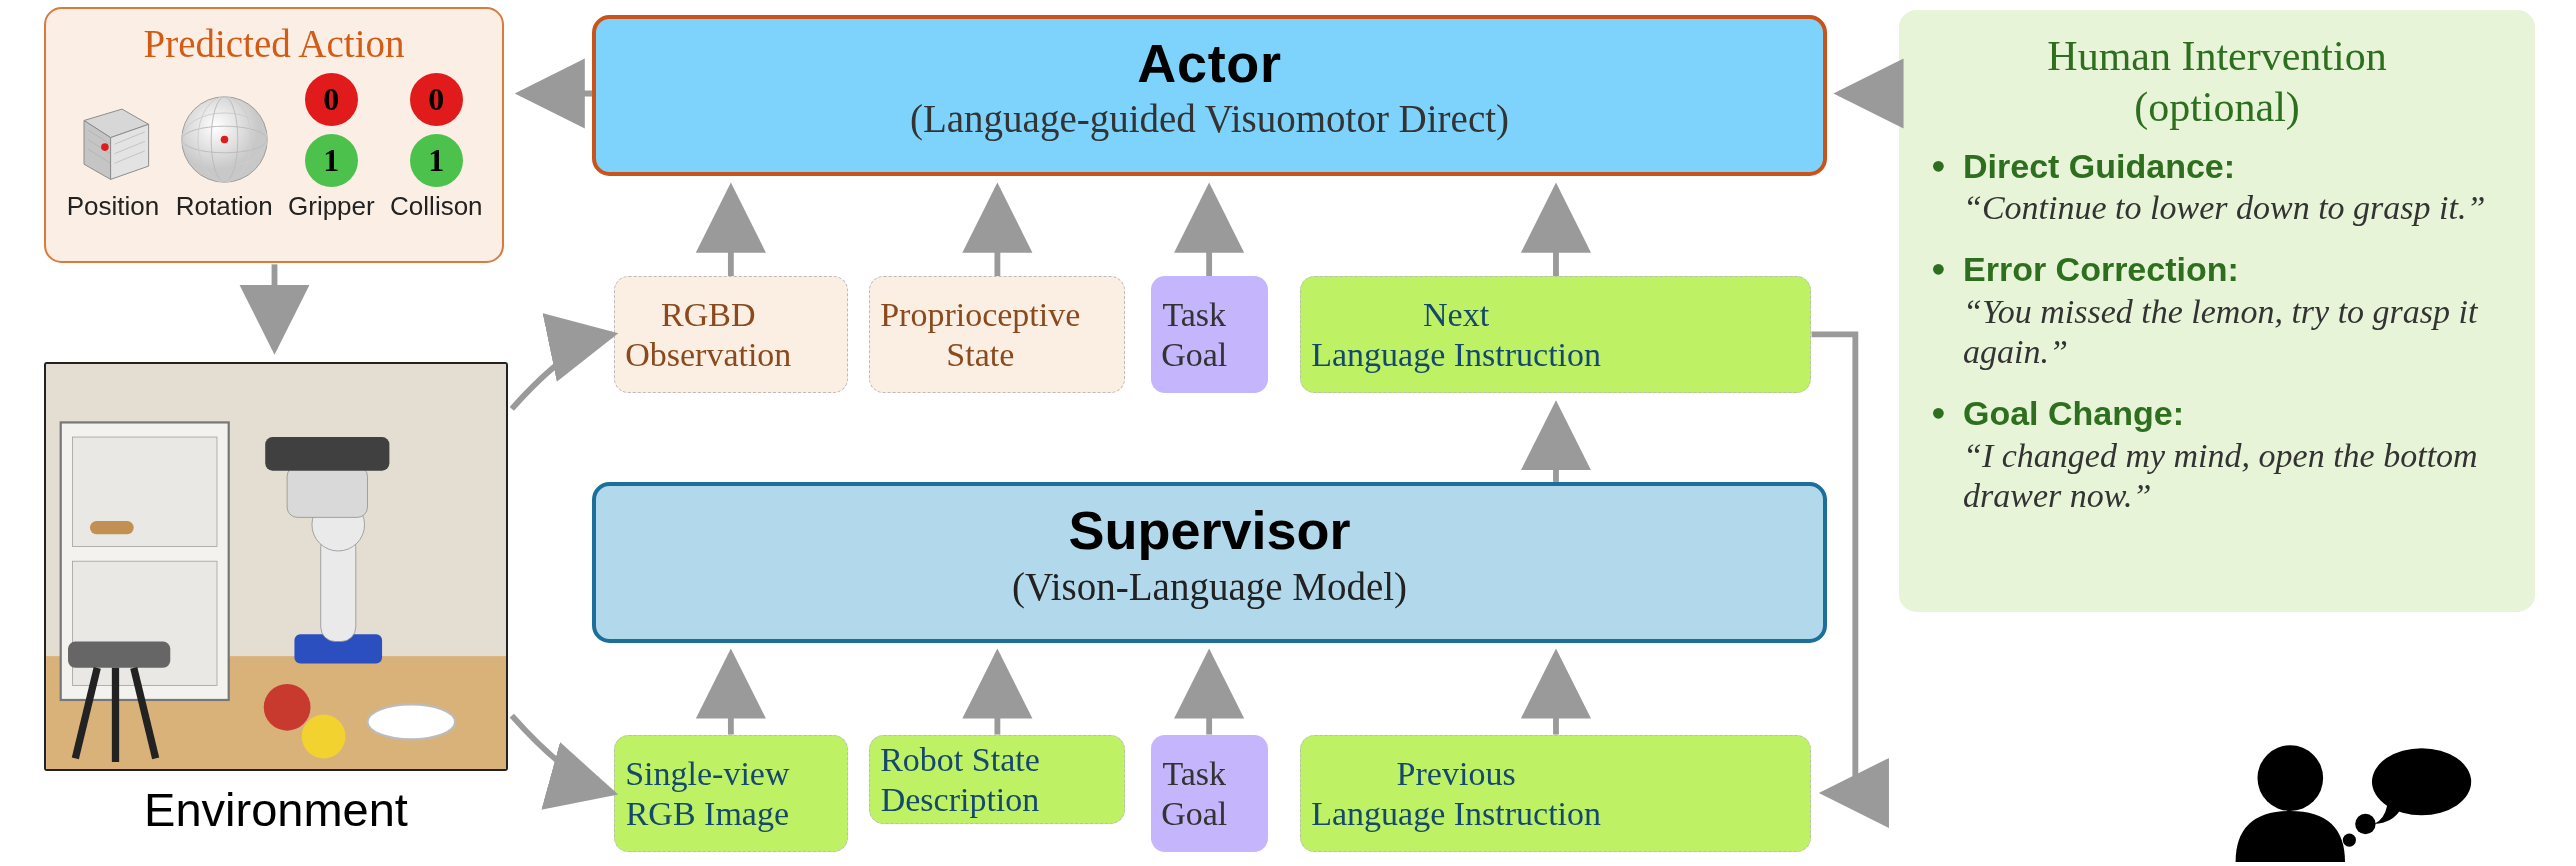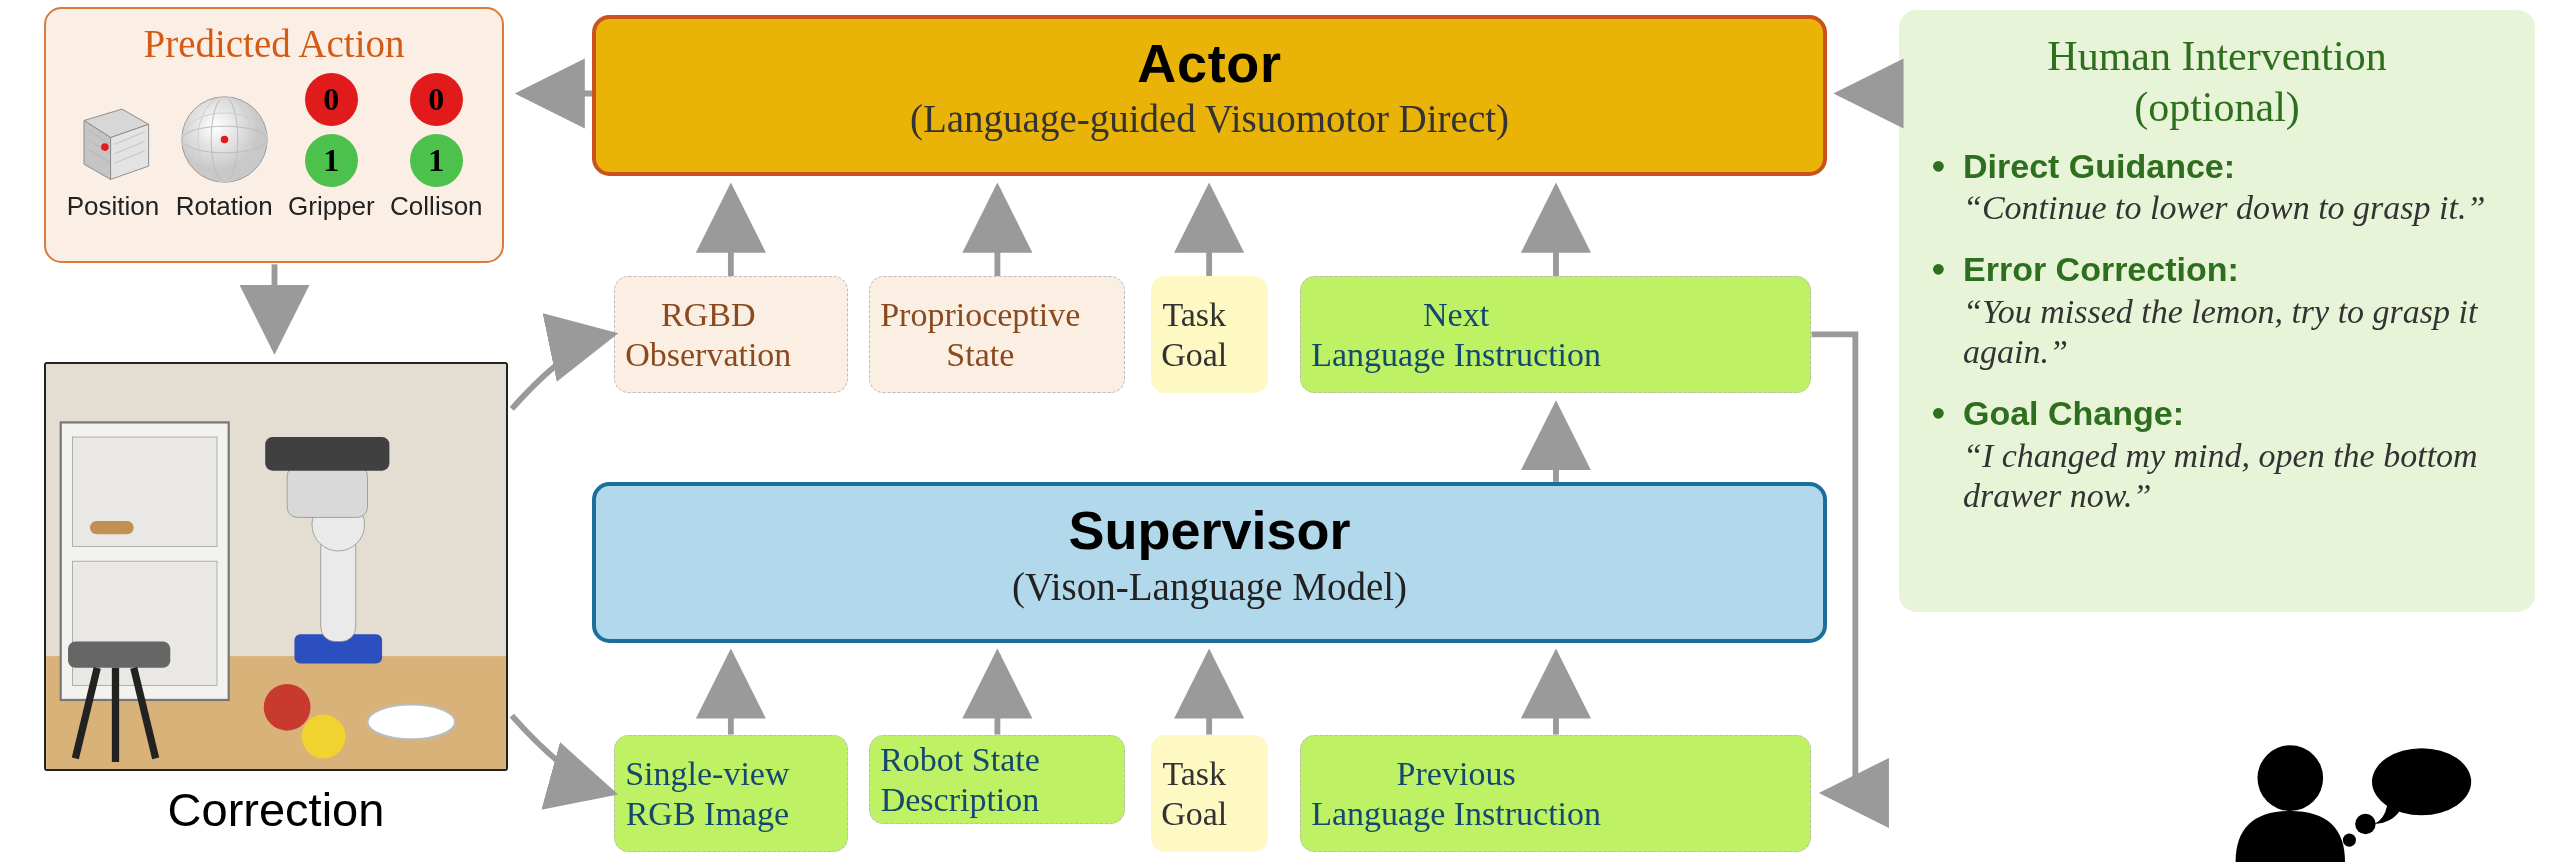--- a/index.html
+++ b/index.html
@@ -32,37 +32,37 @@
   .badge.red { background:#e11b1b; }
   .badge.green { background:#4cc24c; }
 
   
   .env-img { position:absolute; left:44px; top:362px; width:464px; height:409px; background:#e8e4dc; border:2.9px solid #222; border-radius:2.9px; overflow:hidden;}
   .env-label { position:absolute; left:44px; top:782px; width:464px; text-align:center; font-size:47px; font-family: Arial, sans-serif; }
 
   
   .actor {
     left: 592px; top: 14.6px; width: 1235px; height: 161px;
-    background: #eab308; border: 4.4px solid #c9531a;
+    background: #7dd3fc; border: 4.4px solid #c9531a;
   }
   .actor .panel-title { font-size: 54px; margin-top: 13px; font-family: Arial, sans-serif; letter-spacing: 0.7px;}
   .actor .panel-sub { font-size: 39px; color: #333; margin-top: 2.9px;}
 
   
   .supervisor {
     left: 592px; top: 482px; width: 1235px; height: 161px;
     background: #b2d9eb; border: 4.4px solid #1b6f9a;
   }
   .supervisor .panel-title { font-size: 54px; margin-top: 13px; font-family: Arial, sans-serif;}
   .supervisor .panel-sub { font-size: 39px; color:#222; margin-top: 2.9px;}
 
   
   .ibox { position:absolute; border-radius:14.6px; display:flex; align-items:center; justify-content:flex-start; text-align:center; font-size:34px; line-height:1.15; padding:7.3px 10.2px;}
   .ibox.orange { background:#fbeee2; color:#8a4a1e; border:1.5px dashed #bbb;}
-  .ibox.gray { background:#fef9c3; color:#333; }
+  .ibox.gray { background:#c4b5fd; color:#333;border-radius:14px; }
   .ibox.blue { background:#bef264; color:#15486e; border:1.5px dashed #bbb;}
 
   
   .human {
     left:1899px; top:10.2px; width:636px; height:602px;
     background:#e8f4d8; border:2.2px solid #e8f4d8; padding:19px 25px;
   }
   .human-title { color:#2d6f1e; font-size:42px; text-align:center; font-family: Georgia, serif; line-height:1.2;}
   .human-list { list-style:none; margin-top:14.6px; }
   .human-list li { margin-bottom:20.5px; padding-left:37px; position:relative; }
@@ -157,21 +157,21 @@
     <rect x="30" y="380" width="140" height="36" rx="10" fill="#666"></rect>
     <line x1="70" y1="416" x2="40" y2="540" stroke="#222" stroke-width="10"></line>
     <line x1="120" y1="416" x2="150" y2="540" stroke="#222" stroke-width="10"></line>
     <line x1="95" y1="416" x2="95" y2="545" stroke="#222" stroke-width="10"></line>
 
     <circle cx="330" cy="470" r="32" fill="#c93a2e"></circle>
     <circle cx="380" cy="510" r="30" fill="#f2d22e"></circle>
     <ellipse cx="500" cy="490" rx="60" ry="24" fill="#fff" stroke="#bbb" stroke-width="3"></ellipse>
   </svg>
 </div>
-<div class="env-label">Correction</div>
+<div class="env-label">Environment</div>
 
 <div class="panel actor">
   <div class="panel-title">Actor</div>
   <div class="panel-sub">(Language-guided Visuomotor Direct)</div>
 </div>
 
 <div class="ibox orange" style="left:614px; top:276px; width:234px; height:117px;">
     <span>RGBD<br>Observation</span>
   </div>
 <div class="ibox orange" style="left:869px; top:276px; width:256px; height:117px;">

